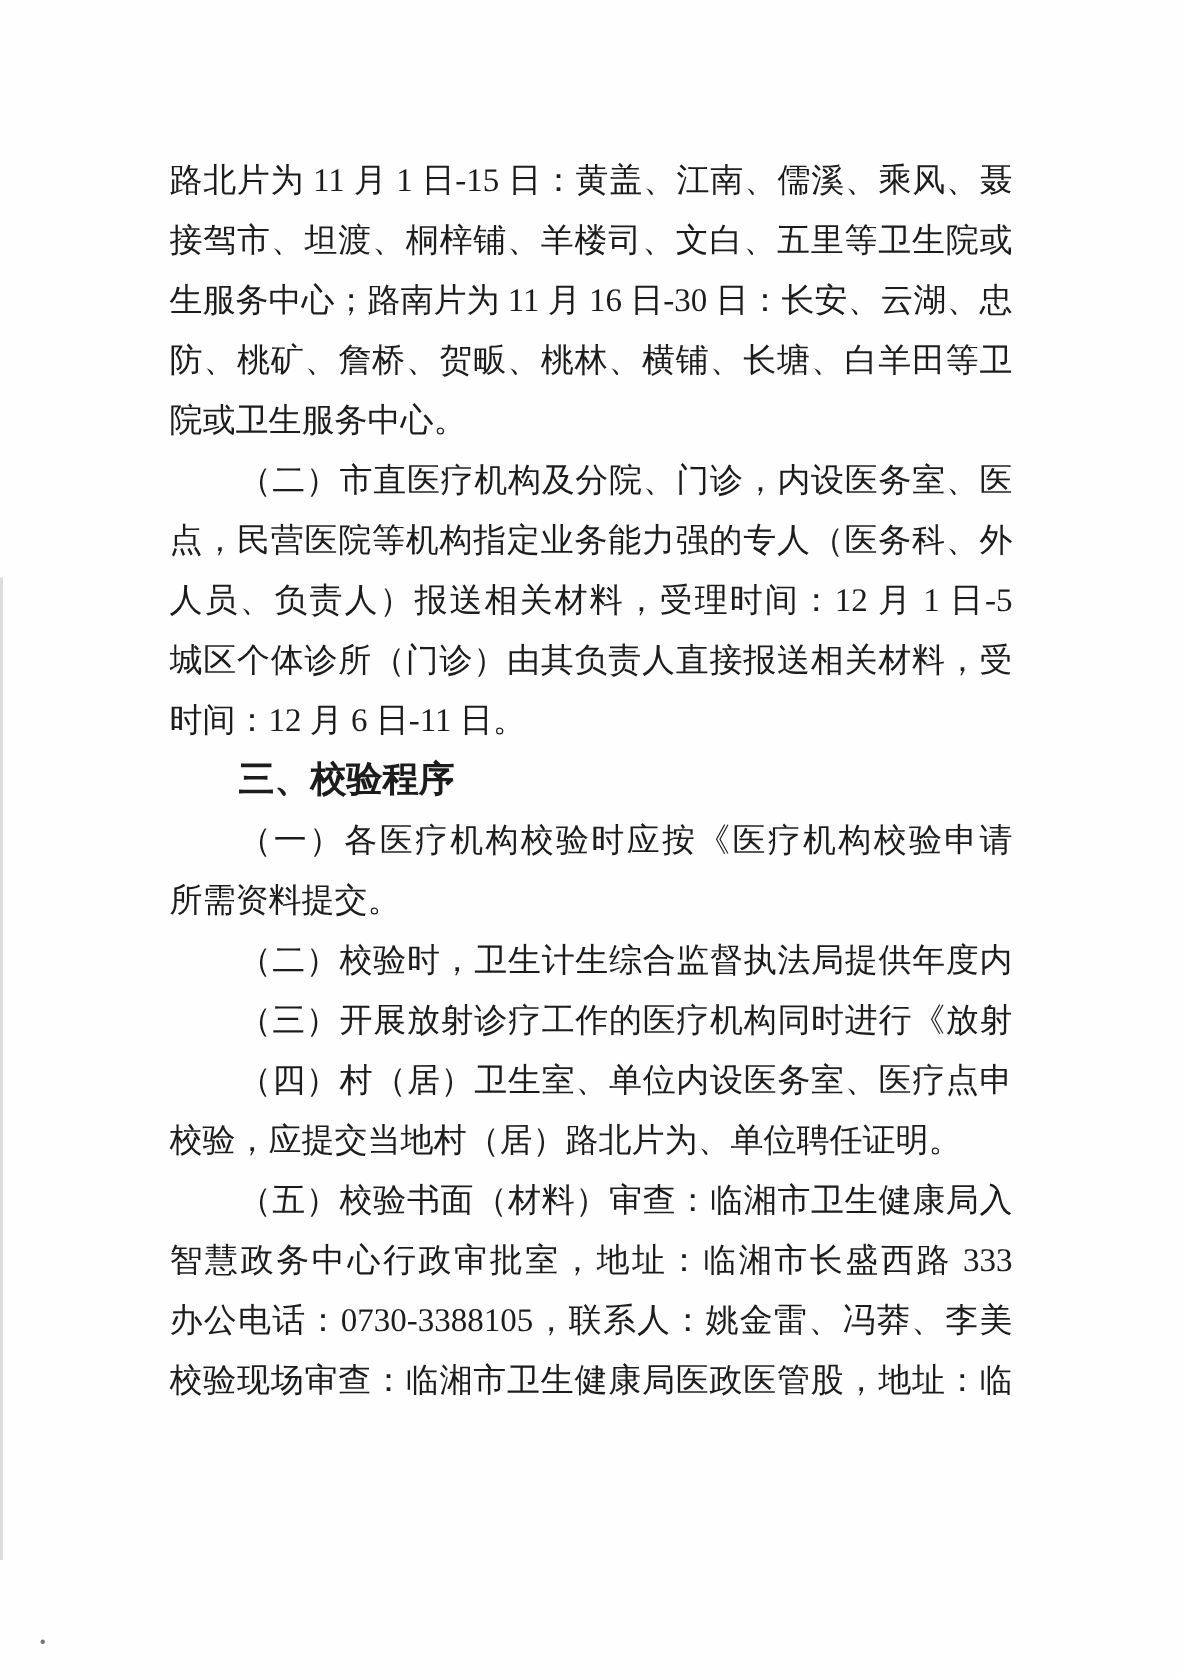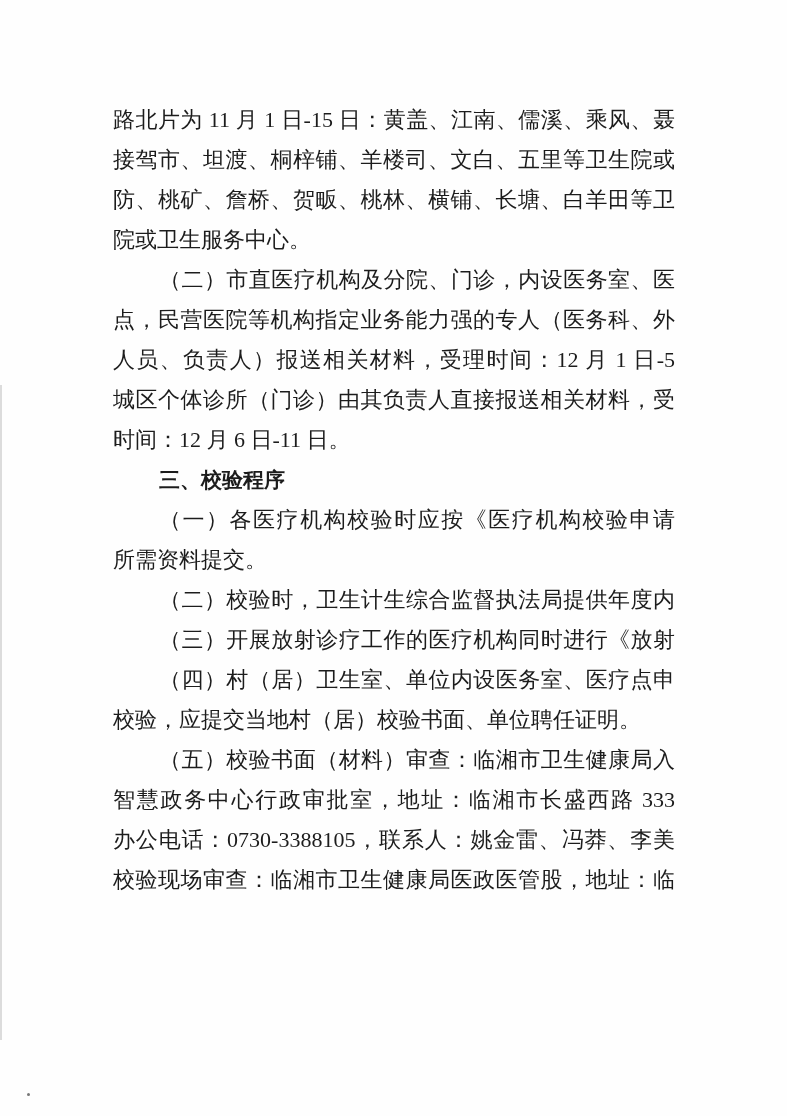--- a/index.html
+++ b/index.html
@@ -32,21 +32,21 @@
     text-align: justify;
     text-align-last: justify;
     text-justify: inter-character;
   }
   .line.indent {
     text-indent: 46px;
   }
   .line.bold {
     font-weight: bold;
     font-family: "Liberation Sans", "DejaVu Sans", sans-serif;
-    font-size: 21px;
+    font-size: 24px;
   }
   .edge-artifact {
     position: absolute;
     left: 0;
     top: 385px;
     width: 2px;
     height: 655px;
     background: #dcdcdc;
   }
   .dot-artifact {
@@ -60,33 +60,34 @@
   }
 </style>
 </head>
 <body>
 
 <div class="page">
   <div class="edge-artifact"></div>
   <div class="doc-text">
       <div class="line justify">路北片为 11 月 1 日-15 日：黄盖、江南、儒溪、乘风、聂市、</div>
       <div class="line justify">接驾市、坦渡、桐梓铺、羊楼司、文白、五里等卫生院或卫</div>
+      <div class="line justify">生服务中心；路南片为 11 月 16 日-30 日：长安、云湖、忠</div>
       <div class="line justify">防、桃矿、詹桥、贺畈、桃林、横铺、长塘、白羊田等卫生</div>
       <div class="line">院或卫生服务中心。</div>
       <div class="line indent justify">（二）市直医疗机构及分院、门诊，内设医务室、医疗</div>
       <div class="line justify">点，民营医院等机构指定业务能力强的专人（医务科、外联</div>
       <div class="line justify">人员、负责人）报送相关材料，受理时间：12 月 1 日-5 日；</div>
       <div class="line justify">城区个体诊所（门诊）由其负责人直接报送相关材料，受理</div>
       <div class="line">时间：12 月 6 日-11 日。</div>
       <div class="line indent bold">三、校验程序</div>
       <div class="line indent justify">（一）各医疗机构校验时应按《医疗机构校验申请书》</div>
       <div class="line">所需资料提交。</div>
       <div class="line indent justify">（二）校验时，卫生计生综合监督执法局提供年度内监</div>
       <div class="line indent justify">（三）开展放射诊疗工作的医疗机构同时进行《放射诊</div>
       <div class="line indent justify">（四）村（居）卫生室、单位内设医务室、医疗点申请</div>
-      <div class="line">校验，应提交当地村（居）校验书面、单位聘任证明。</div>
+      <div class="line">校验，应提交当地村（居）路北片为、单位聘任证明。</div>
       <div class="line indent justify">（五）校验书面（材料）审查：临湘市卫生健康局入驻</div>
       <div class="line justify">智慧政务中心行政审批室，地址：临湘市长盛西路 333 号，</div>
       <div class="line justify">办公电话：0730-3388105，联系人：姚金雷、冯莽、李美柳；</div>
       <div class="line justify">校验现场审查：临湘市卫生健康局医政医管股，地址：临湘</div>
     </div>
   <div class="dot-artifact"></div>
 </div>
 
 </body></html>

